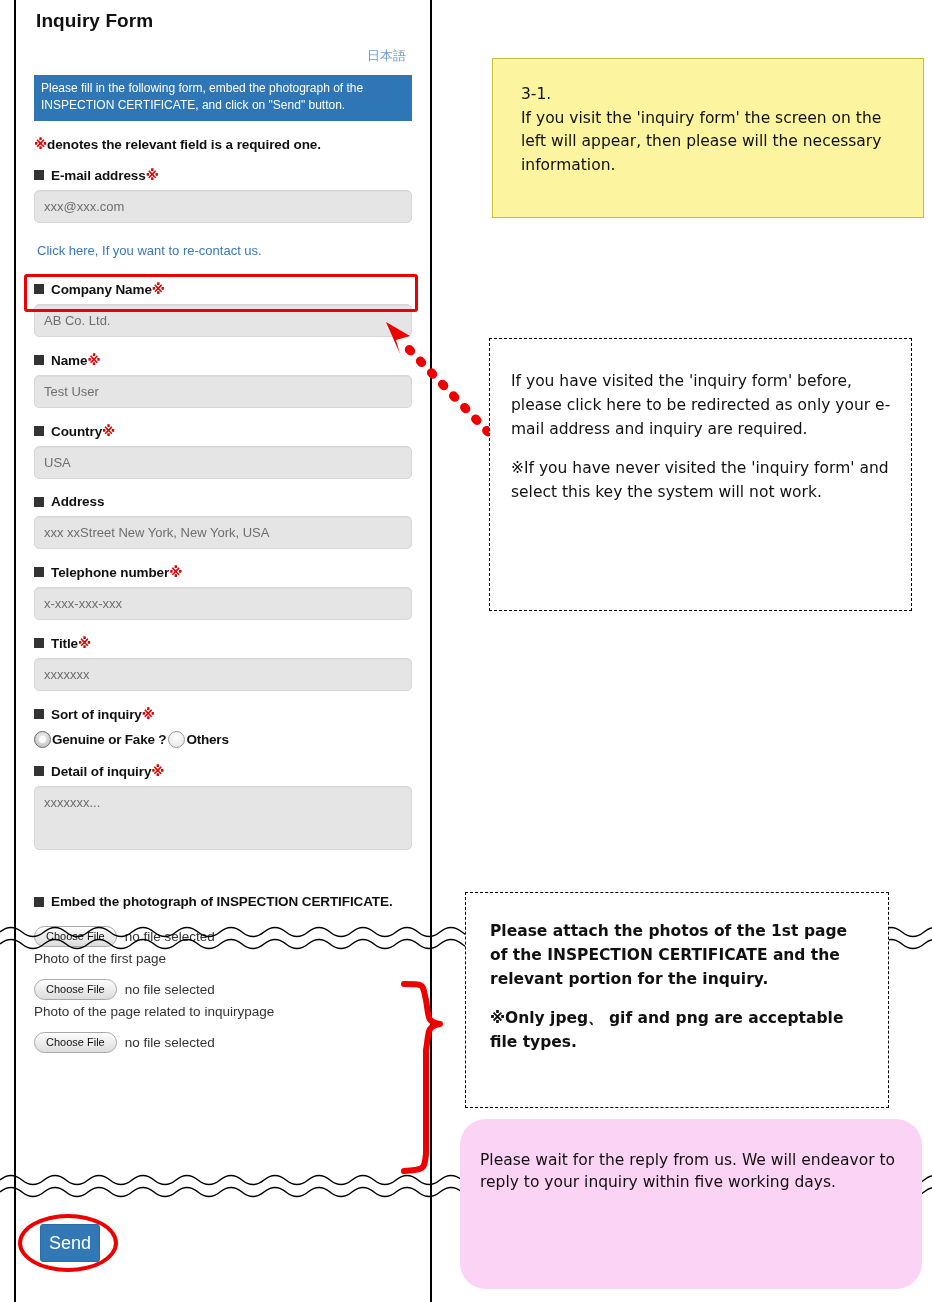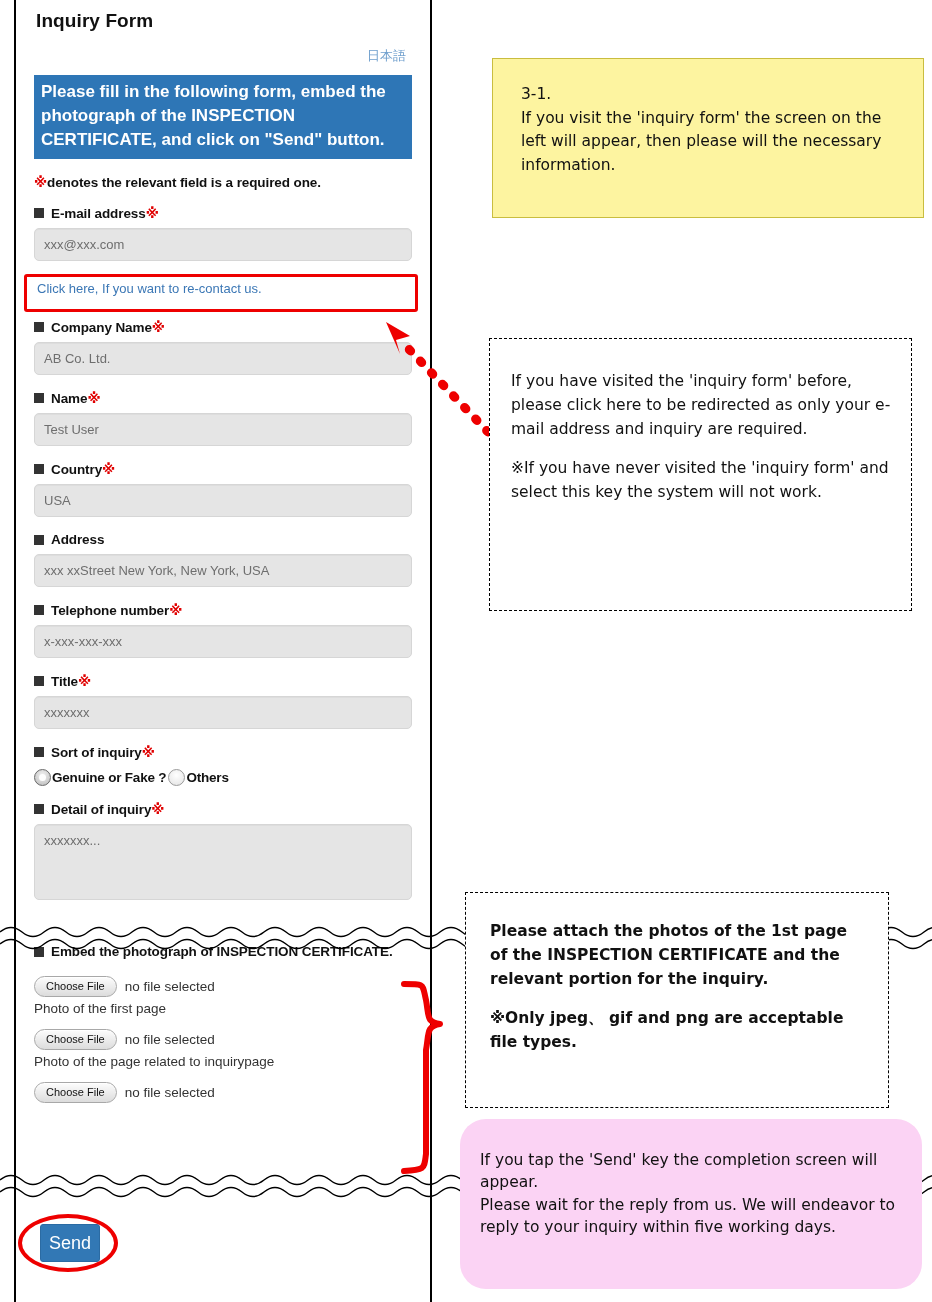--- a/index.html
+++ b/index.html
@@ -20,23 +20,22 @@
     font-size:19px;font-weight:bold;letter-spacing:.1px;
     margin:10px 0 0 2px;color:#111;
   }
   #lang-row{ text-align:right;margin-top:14px;padding-right:6px; }
   #lang-link{
     font-size:13px;color:#6f9fcd;
     font-family:"DejaVu Sans",sans-serif;
   }
   #intro-banner{
     margin-top:10px;background:#2e76b6;color:#fff;
-    font-size:17px;line-height:1.42;padding:5px 7px 7px 7px;
+    font-size:12px;line-height:1.42;padding:5px 7px 7px 7px;
     box-sizing:border-box;
-    font-weight:bold;
   }
   #required-note{
     margin-top:15px;font-size:13.5px;font-weight:bold;color:#111;
     letter-spacing:-.1px;
   }
   .req-mark{color:#e00000;font-weight:bold;
     font-family:"DejaVu Sans",sans-serif;}
 
   .field-label{
     margin-top:15px;font-size:13.5px;font-weight:bold;color:#111;
@@ -48,21 +47,21 @@
   }
   .label-multiline{ line-height:1.55; }
 
   .text-input{
     margin-top:7px;height:33px;box-sizing:border-box;width:100%;
     border:1px solid #d6d6d6;border-radius:5px;background:#e5e5e5;
     display:flex;align-items:center;padding:0 9px;
     font-size:13px;color:#6e6e6e;
     box-shadow:inset 0 1px 1px rgba(0,0,0,.035);
   }
-  #detail-input{ height:76px;align-items:flex-start;padding-top:8px; }
+  #detail-input{ height:64px;align-items:flex-start;padding-top:8px; }
 
   
   #recontact-row{
     margin-top:11px;height:32px;display:flex;align-items:center;
     padding-left:3px;font-size:13px;color:#3b77b5;
   }
 
   
   #radio-row{
     margin-top:9px;display:flex;align-items:center;
@@ -315,15 +314,14 @@
   <p>※If you have never visited the 'inquiry form' and select this key the system will not work.</p>
 </div>
 
 <div id="callout-photos" class="callout">
   <p>Please attach the photos of the 1st page of the INSPECTION CERTIFICATE and the relevant portion for the inquiry.</p>
   <span class="spacer-line"></span>
   <p>※Only jpeg、 gif and png are acceptable file types.</p>
 </div>
 
 <div id="callout-send" class="callout">
-  <p>If you tap the 'Send' key the completion screen will appear.</p>
   <p>Please wait for the reply from us. We will endeavor to reply to your inquiry within five working days.</p>
 </div>
 
 </body></html>

